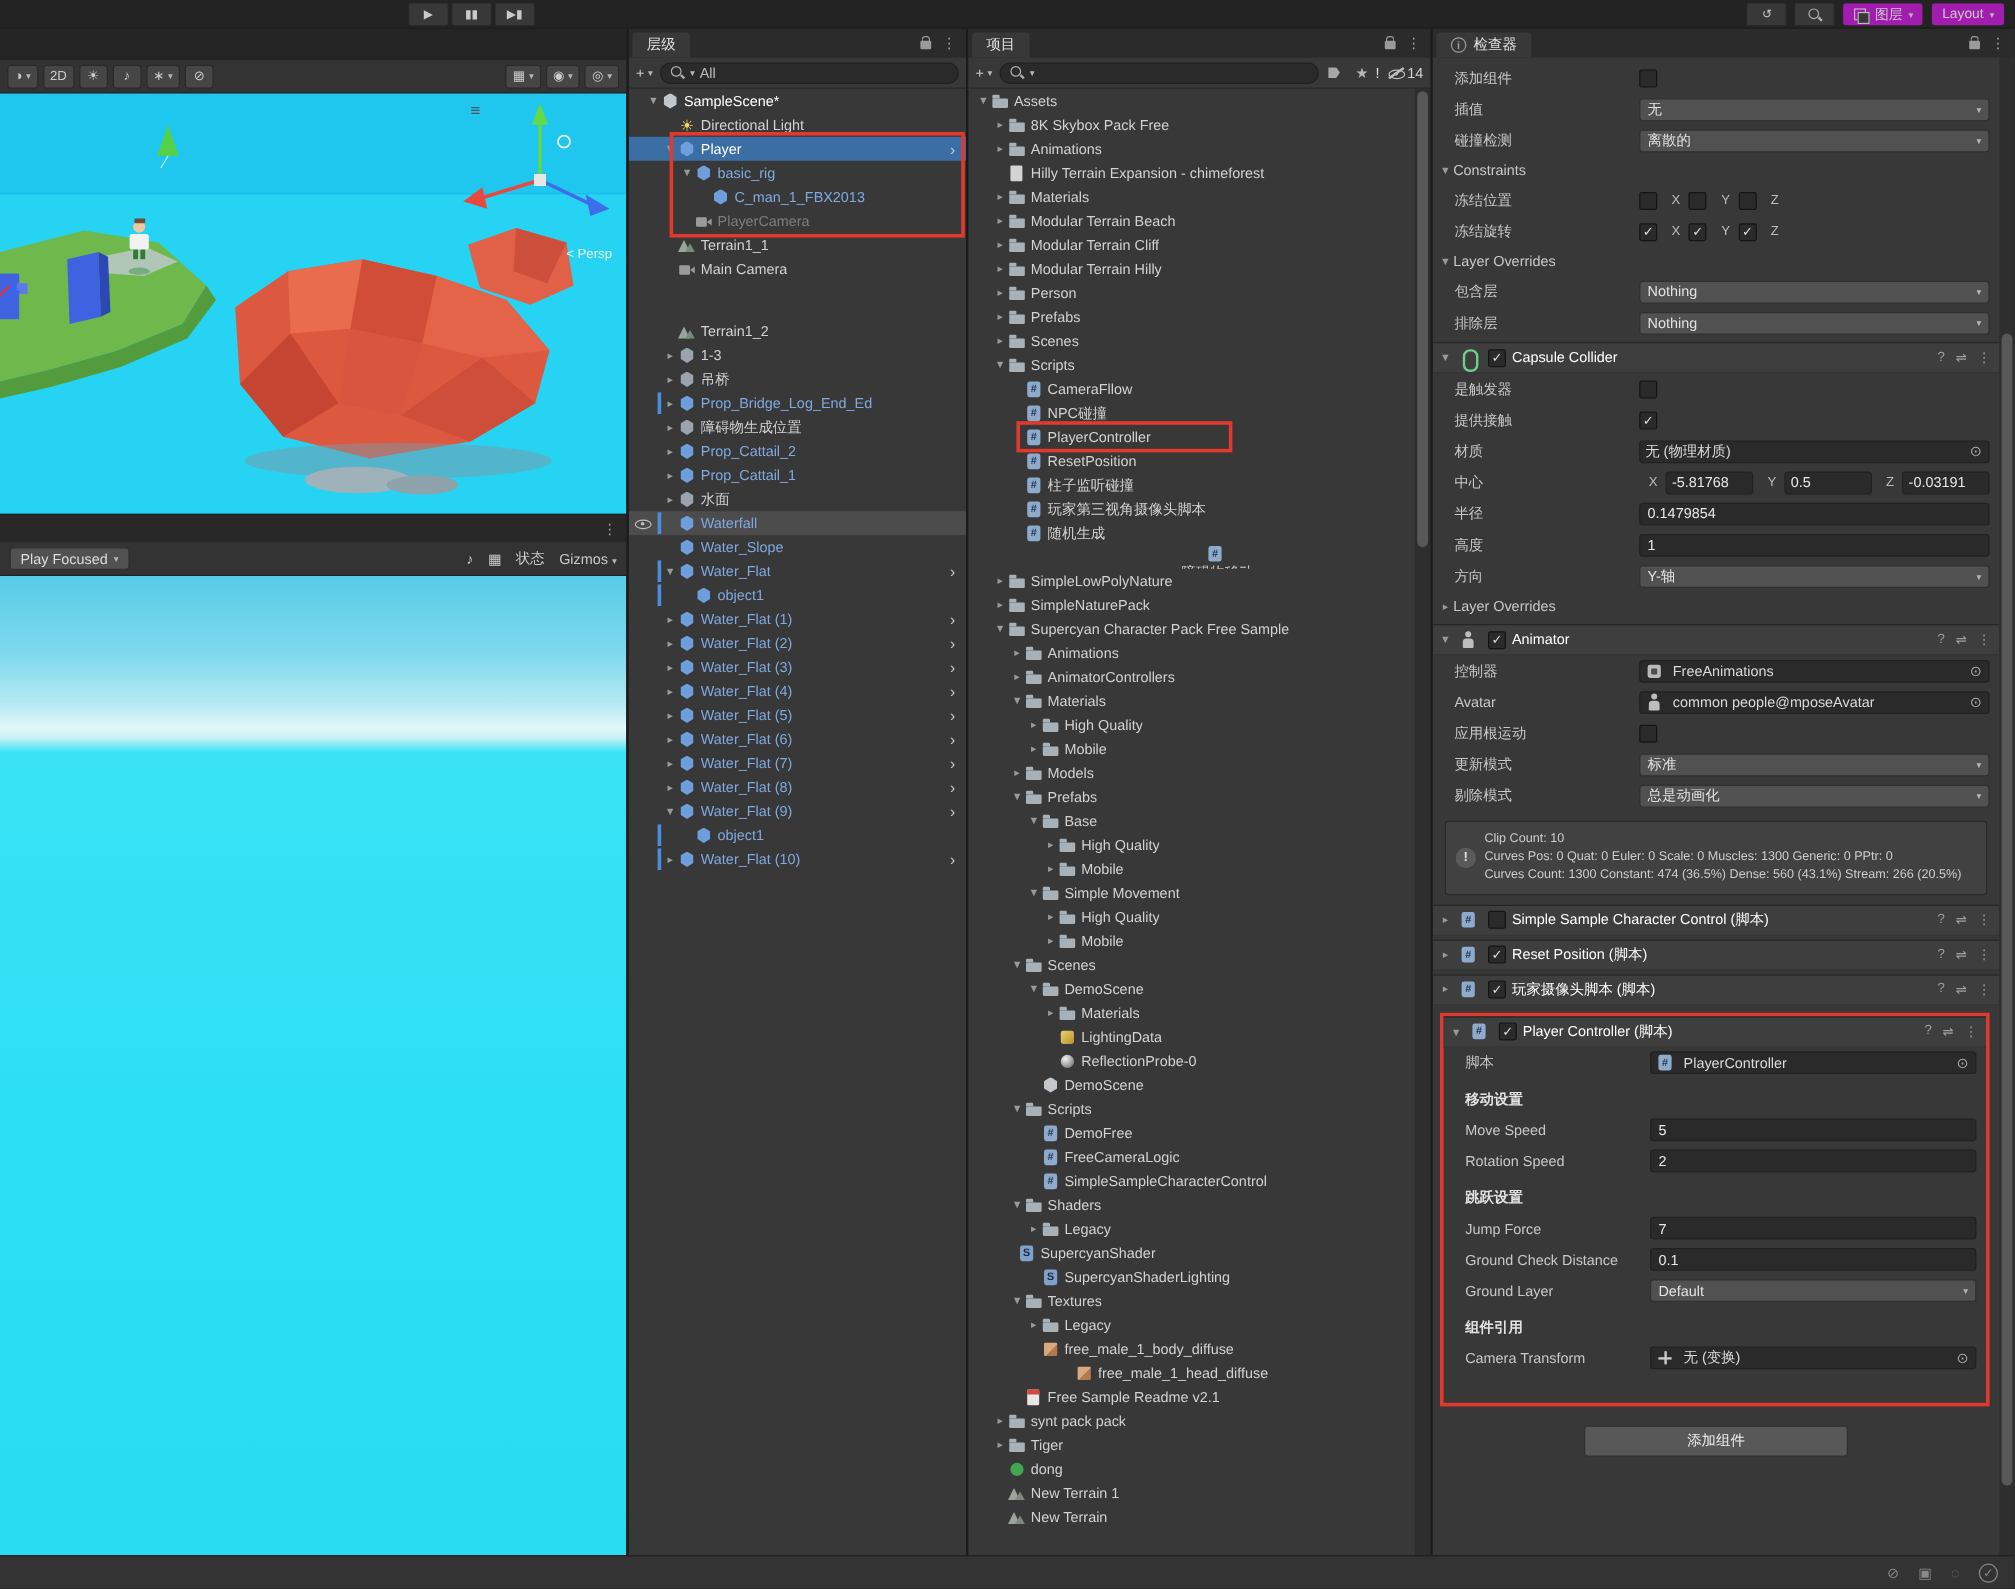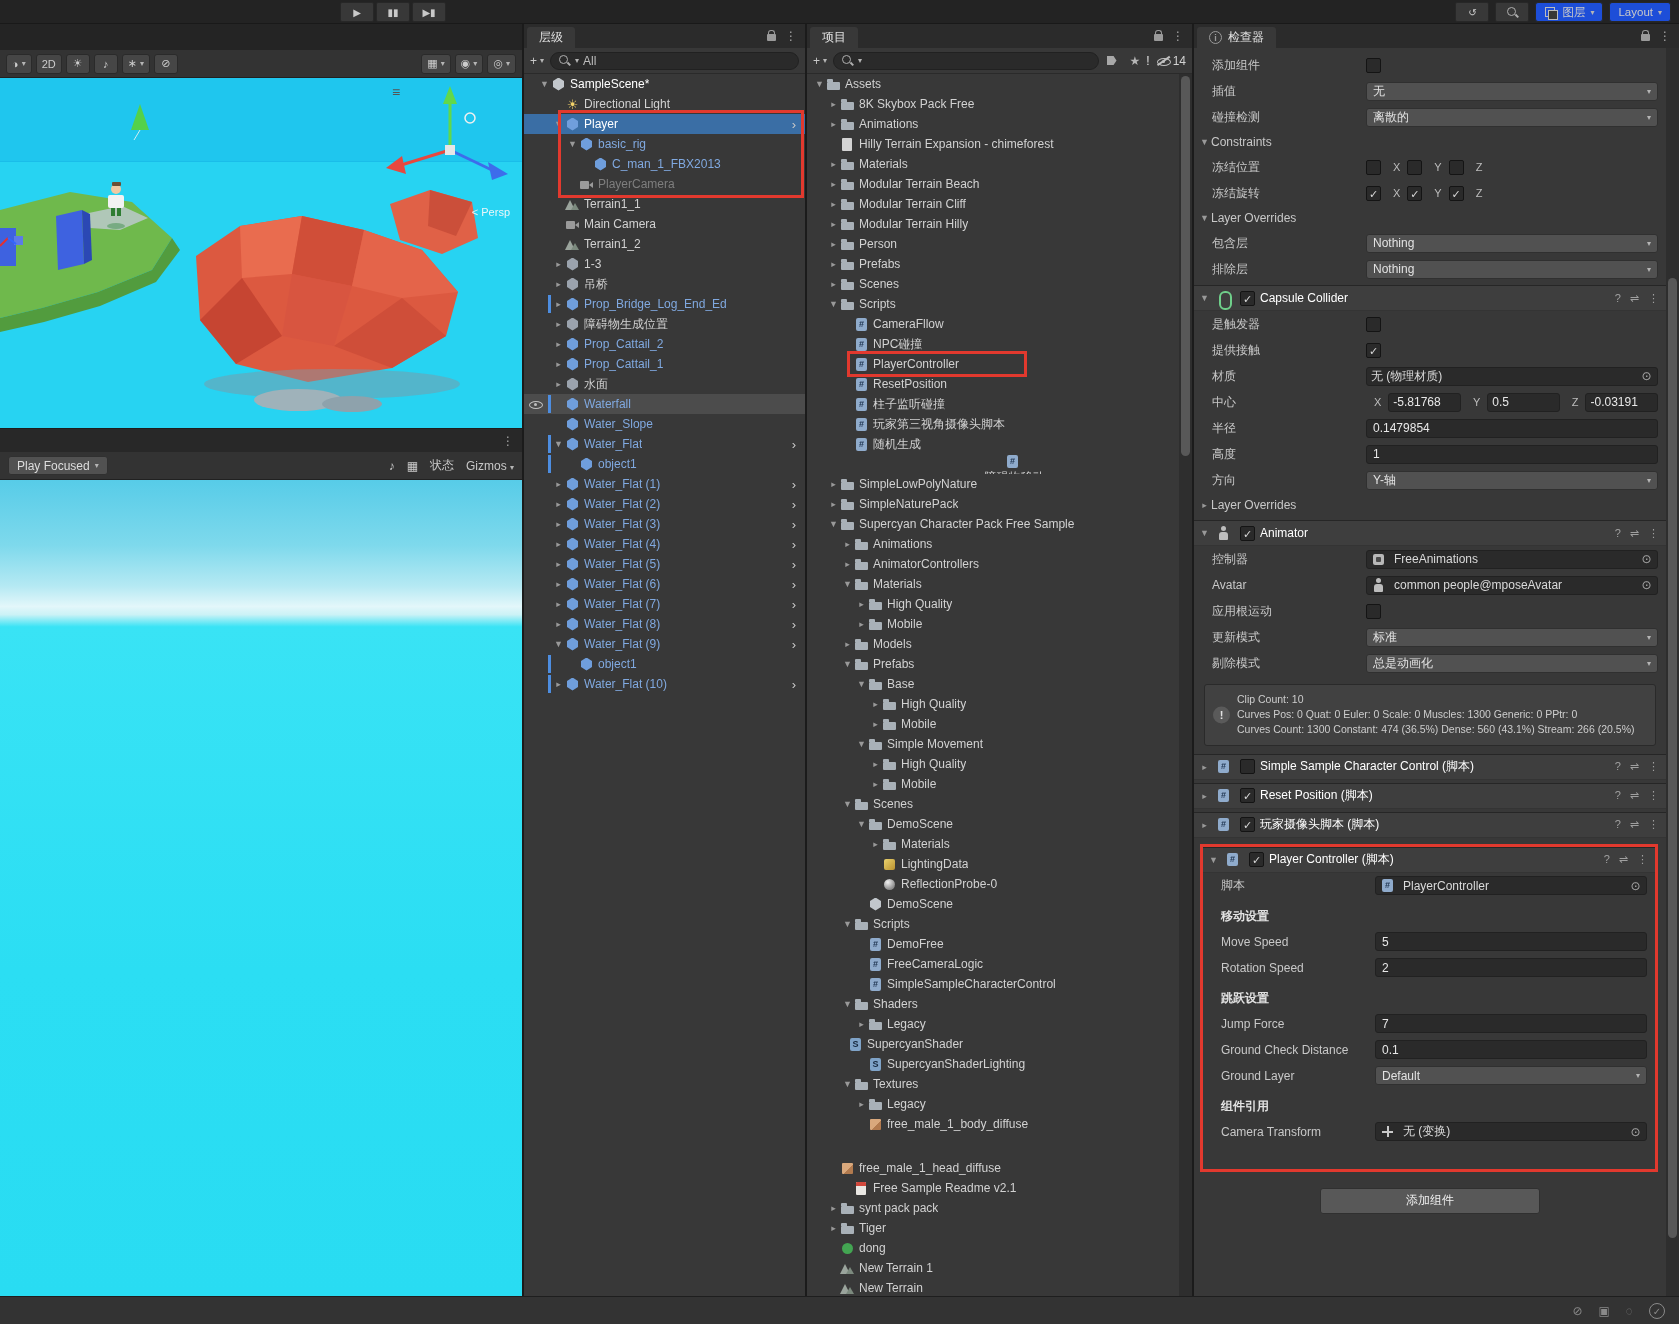--- a/index.html
+++ b/index.html
@@ -6,21 +6,21 @@
   *{box-sizing:border-box}
   #root{position:relative;width:1679px;height:1324px;overflow:hidden;background:#282828;
         font-family:"Liberation Sans","DejaVu Sans",sans-serif;font-size:12px;color:#D2D2D2}
 
   
   .topbar{position:absolute;left:0;top:0;width:100%;height:24px;background:#232323;border-bottom:1px solid #191919}
   .play-group{position:absolute;left:340px;top:2px;display:flex;gap:2px}
   .tbtn{width:34px;height:20px;background:#383838;border:1px solid #272727;border-radius:2px;color:#C9C9C9;
         display:flex;align-items:center;justify-content:center;font-size:10px}
   .topbar-right{position:absolute;right:8px;top:2px;display:flex;gap:6px;align-items:center}
-  .tbtn2{height:20px;padding:0 8px;background:#1d4ed8;border:1px solid #272727;border-radius:3px;display:flex;
+  .tbtn2{height:20px;padding:0 8px;background:#a21caf;border:1px solid #272727;border-radius:3px;display:flex;
          align-items:center;gap:5px;color:#C9C9C9;font-size:11.5px}
   .caret{font-size:8px;color:#B5B5B5}
 
   
   .panel{position:absolute;top:24px;bottom:28px;background:#383838;display:flex;flex-direction:column;overflow:hidden}
   #scenecol{left:0;width:522px}
   #hier{left:522px;width:283px;border-left:2px solid #1B1B1B}
   #proj{left:805px;width:387px;border-left:2px solid #1B1B1B}
   #insp{left:1192px;width:487px;border-left:2px solid #1B1B1B}
   .tabbar{height:24px;background:#2B2B2B;display:flex;align-items:flex-end;flex:none;position:relative}
@@ -337,21 +337,21 @@
         <div class="trow" style="padding-left: 28px;">
           <span class="fold"></span>
           <span class="i i-terr"></span>
           <span class="lbl ">Terrain1_1</span>
         </div>
         <div class="trow" style="padding-left: 28px;">
           <span class="fold"></span>
           <span class="i i-cam"></span>
           <span class="lbl ">Main Camera</span>
         </div>
-        <div class="trow" style="padding-left: 28px;">
+        <div class="trow" style="padding-left: 28px; margin-top: 32px;">
           <span class="fold"></span>
           <span class="i i-terr"></span>
           <span class="lbl ">Terrain1_2</span>
         </div>
         <div class="trow" style="padding-left: 28px;">
           <span class="fold">▸</span>
           <span class="i i-hex"></span>
           <span class="lbl ">1-3</span>
         </div>
         <div class="trow" style="padding-left: 28px;">
@@ -772,21 +772,21 @@
         <div class="trow" style="padding-left: 48px;">
           <span class="fold">▸</span>
           <span class="i i-fo"></span>
           <span class="lbl ">Legacy</span>
         </div>
         <div class="trow" style="padding-left: 48px;">
           <span class="fold"></span>
           <span class="i i-tx"></span>
           <span class="lbl ">free_male_1_body_diffuse</span>
         </div>
-        <div class="trow" style="padding-left: 20px; margin-top: 24px;">
+        <div class="trow" style="padding-left: 76px;">
           <span class="fold"></span>
           <span class="i i-tx"></span>
           <span class="lbl ">free_male_1_head_diffuse</span>
         </div>
         <div class="trow" style="padding-left: 34px;">
           <span class="fold"></span>
           <span class="i i-rd"></span>
           <span class="lbl ">Free Sample Readme v2.1</span>
         </div>
         <div class="trow" style="padding-left: 20px;">

